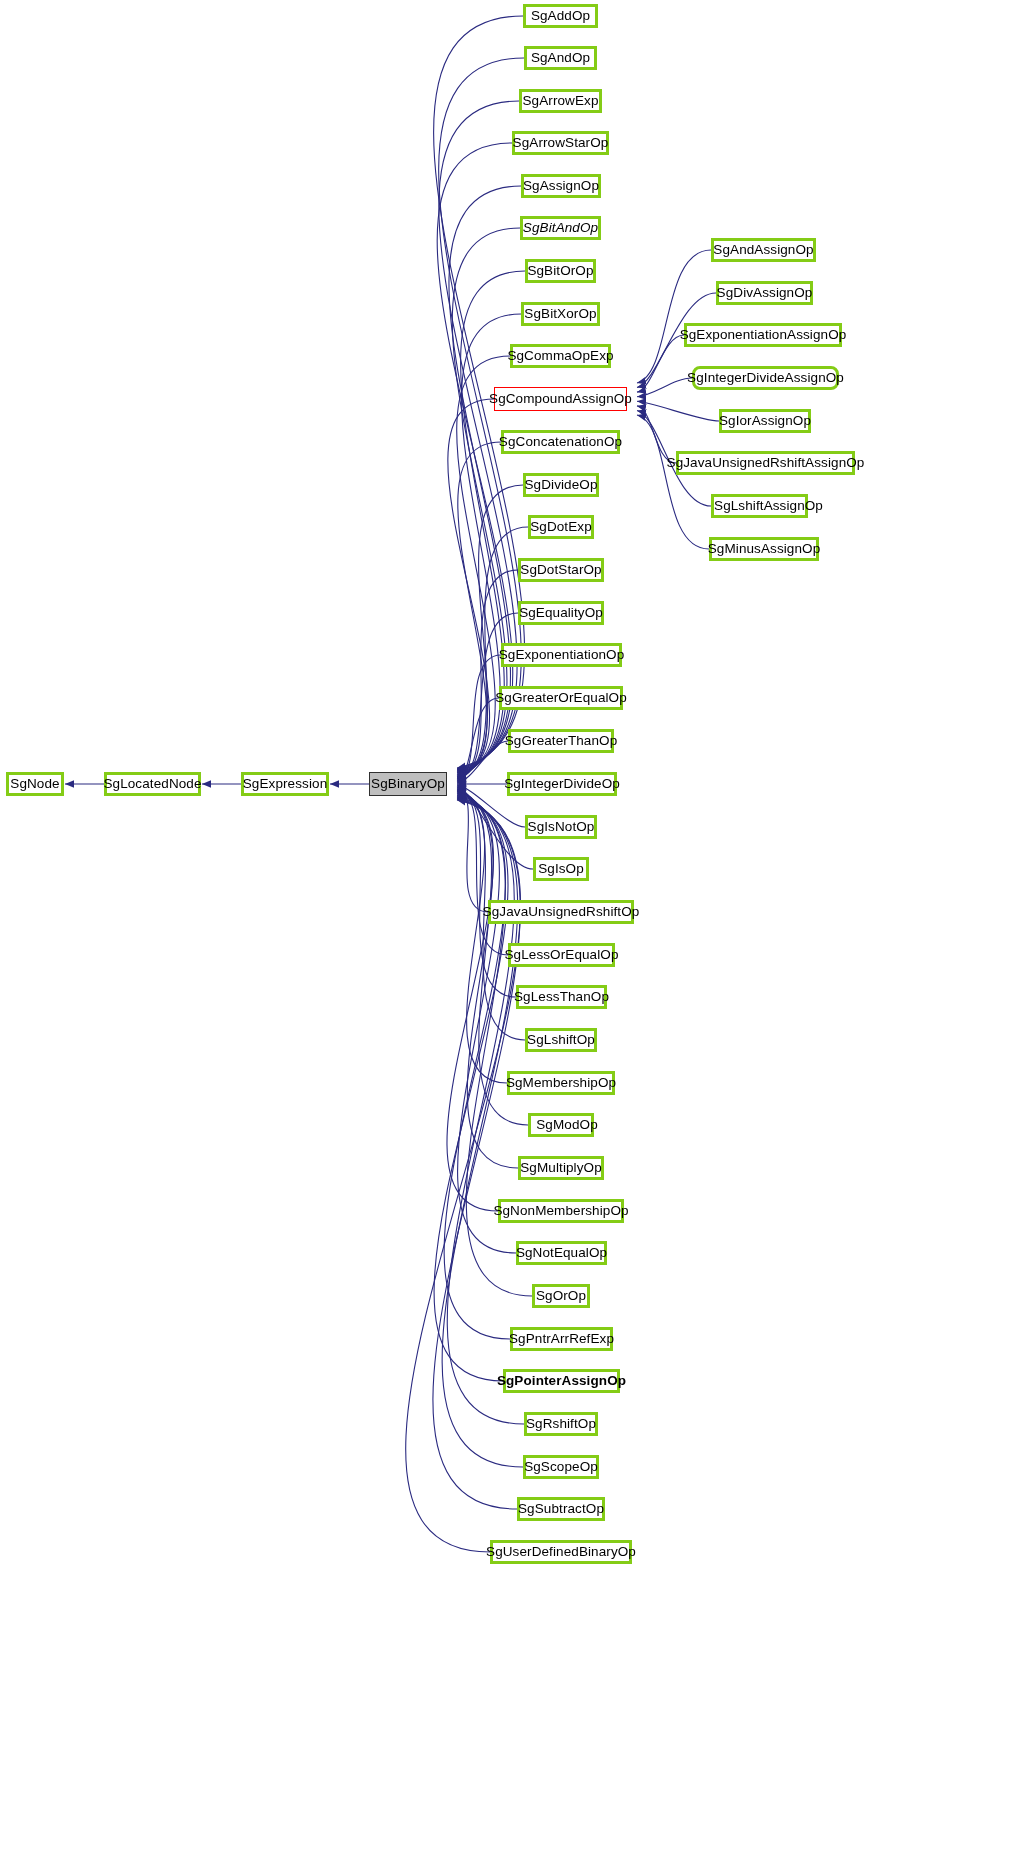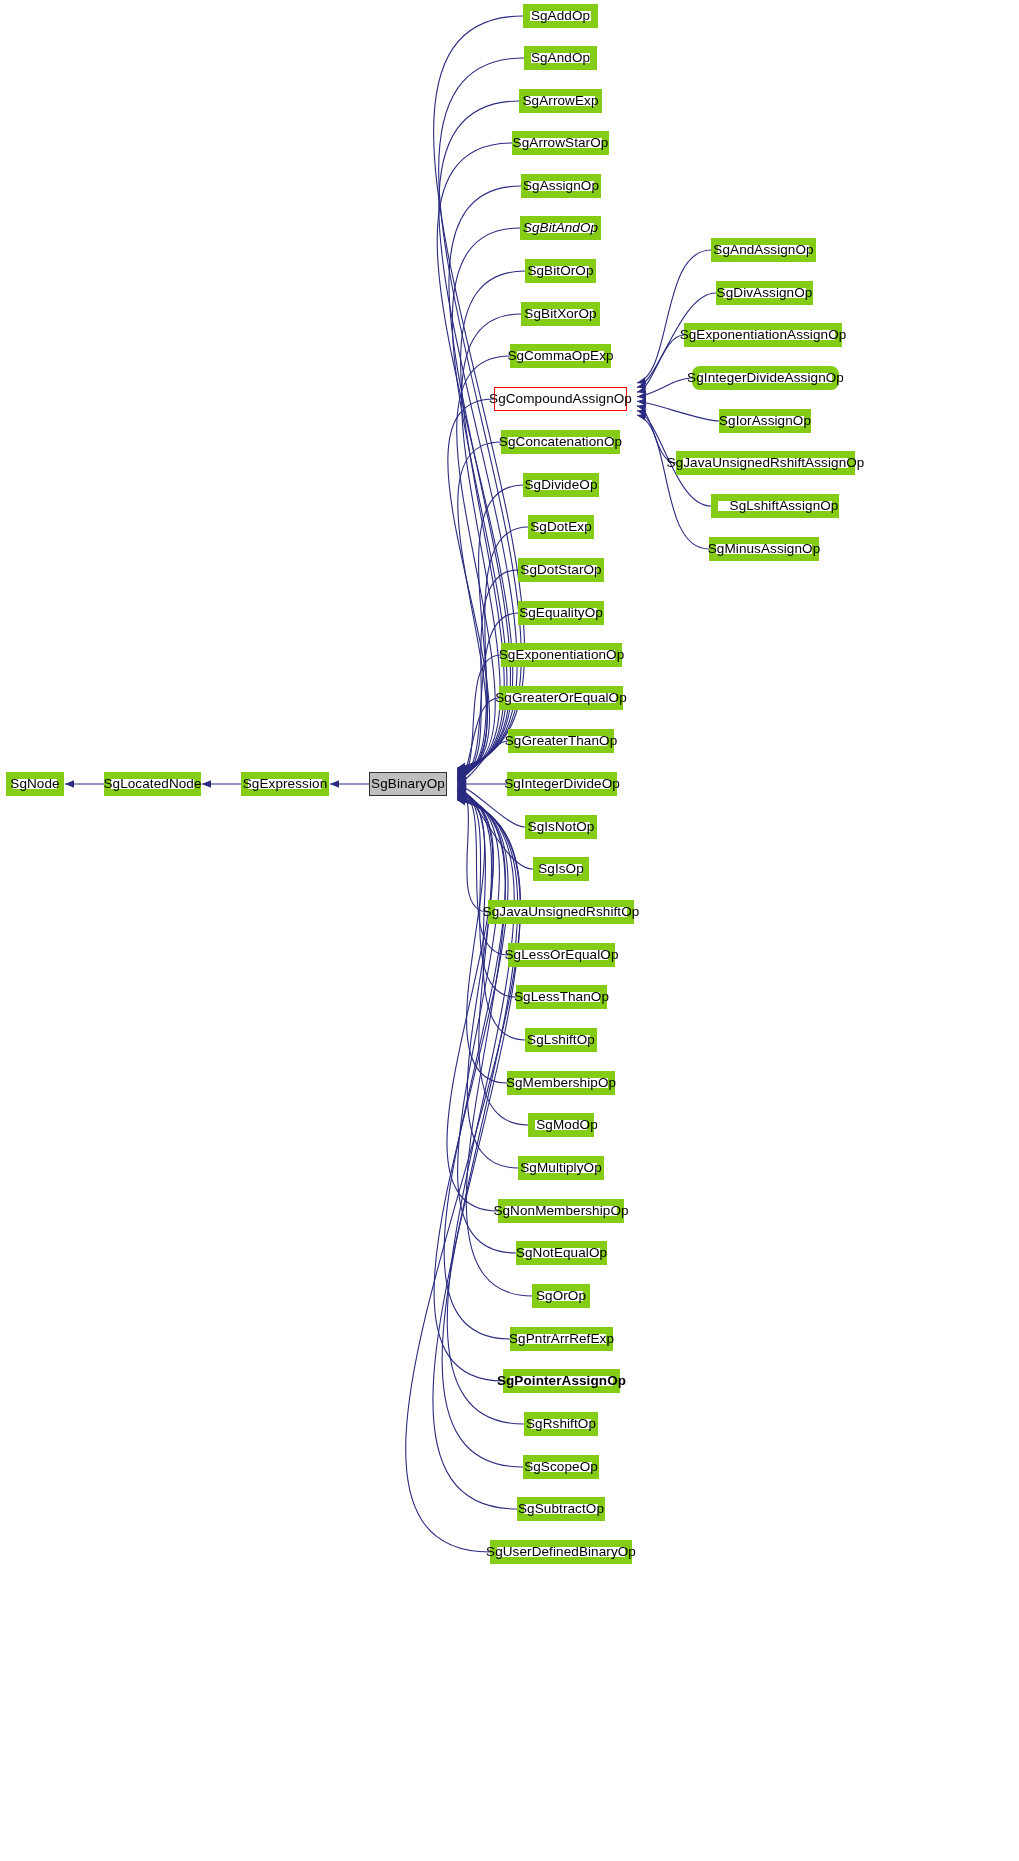--- a/index.html
+++ b/index.html
@@ -19,21 +19,21 @@
     position:absolute;
     left:0; top:0;
     width:1019px;
     height:1861px;
     pointer-events:none;
   }
   .node{
     position:absolute;
     box-sizing:border-box;
     background:#ffffff;
-    border:7px solid #84cc16;
+    border:3px solid #84cc16;
     color:#000000;
     font-size:13.5px;
     line-height:1;
     letter-spacing:0.1px;
     display:flex;
     align-items:center;
     justify-content:center;
     white-space:nowrap;
     height:24px;
     z-index:3;
@@ -247,20 +247,20 @@
       </div>
       <div class="node" style="left: 692px; top: 366px; width: 147px; border-radius: 8px;">
         <span class="node-label">SgIntegerDivideAssignOp</span>
       </div>
       <div class="node" style="left: 719px; top: 409px; width: 92px;">
         <span class="node-label">SgIorAssignOp</span>
       </div>
       <div class="node" style="left: 676px; top: 451px; width: 179px;">
         <span class="node-label">SgJavaUnsignedRshiftAssignOp</span>
       </div>
-      <div class="node" style="left: 711px; top: 494px; width: 128px; padding-left: 18px;">
+      <div class="node" style="left: 711px; top: 494px; width: 97px; padding-left: 18px;">
         <span class="node-label">SgLshiftAssignOp</span>
       </div>
       <div class="node" style="left: 709px; top: 537px; width: 110px;">
         <span class="node-label">SgMinusAssignOp</span>
       </div>
     </div>
 </div>
 
 </body></html>

